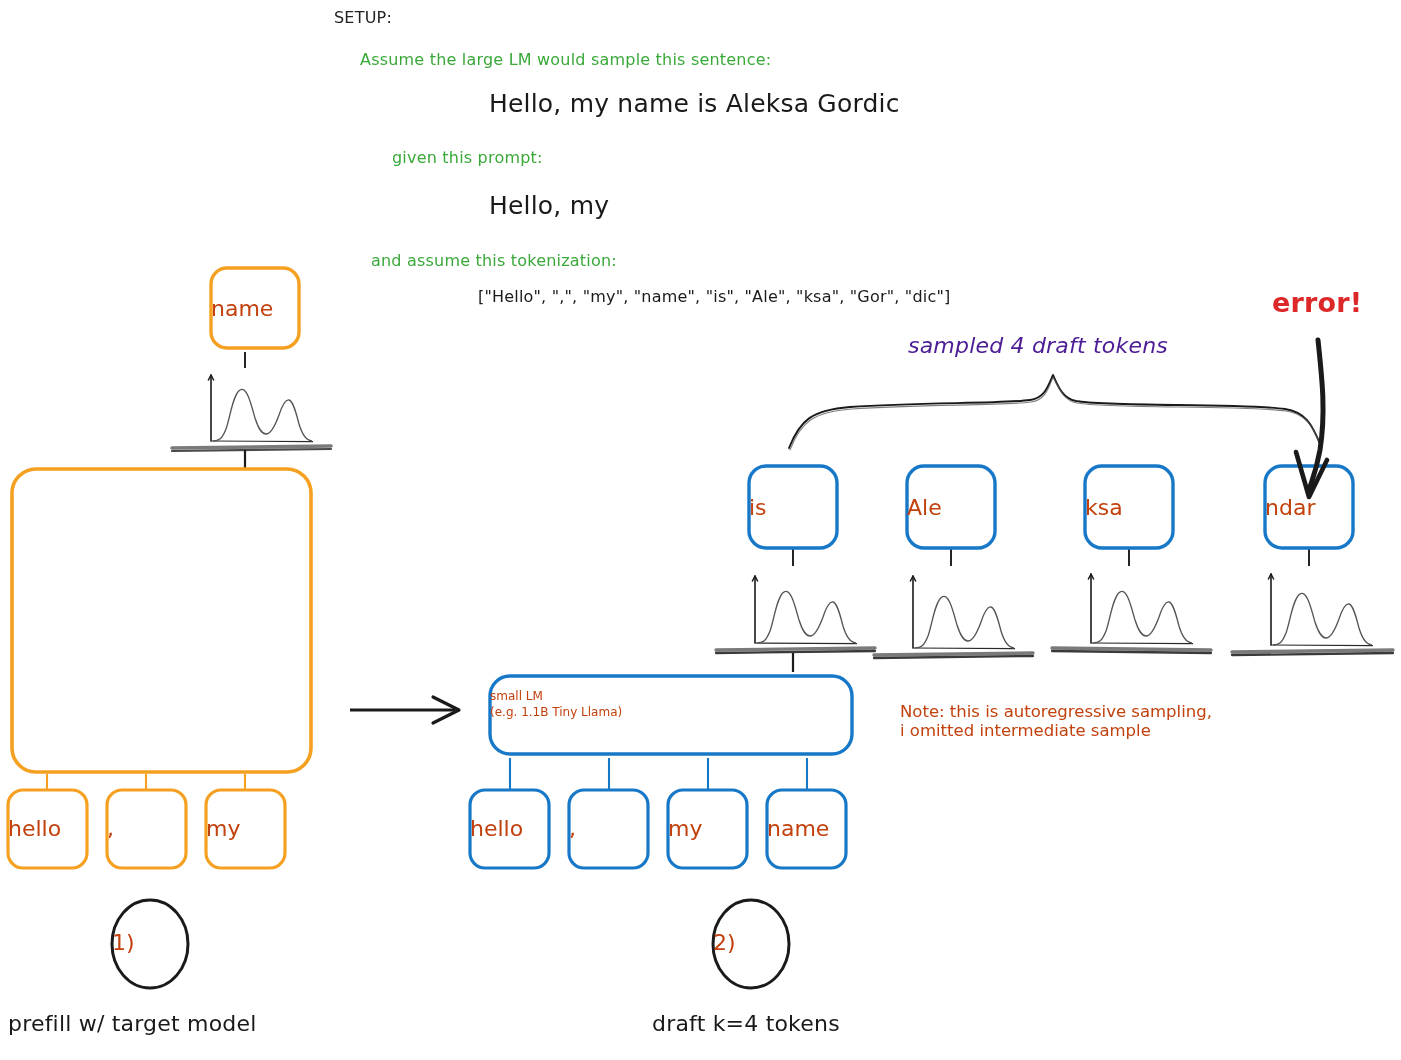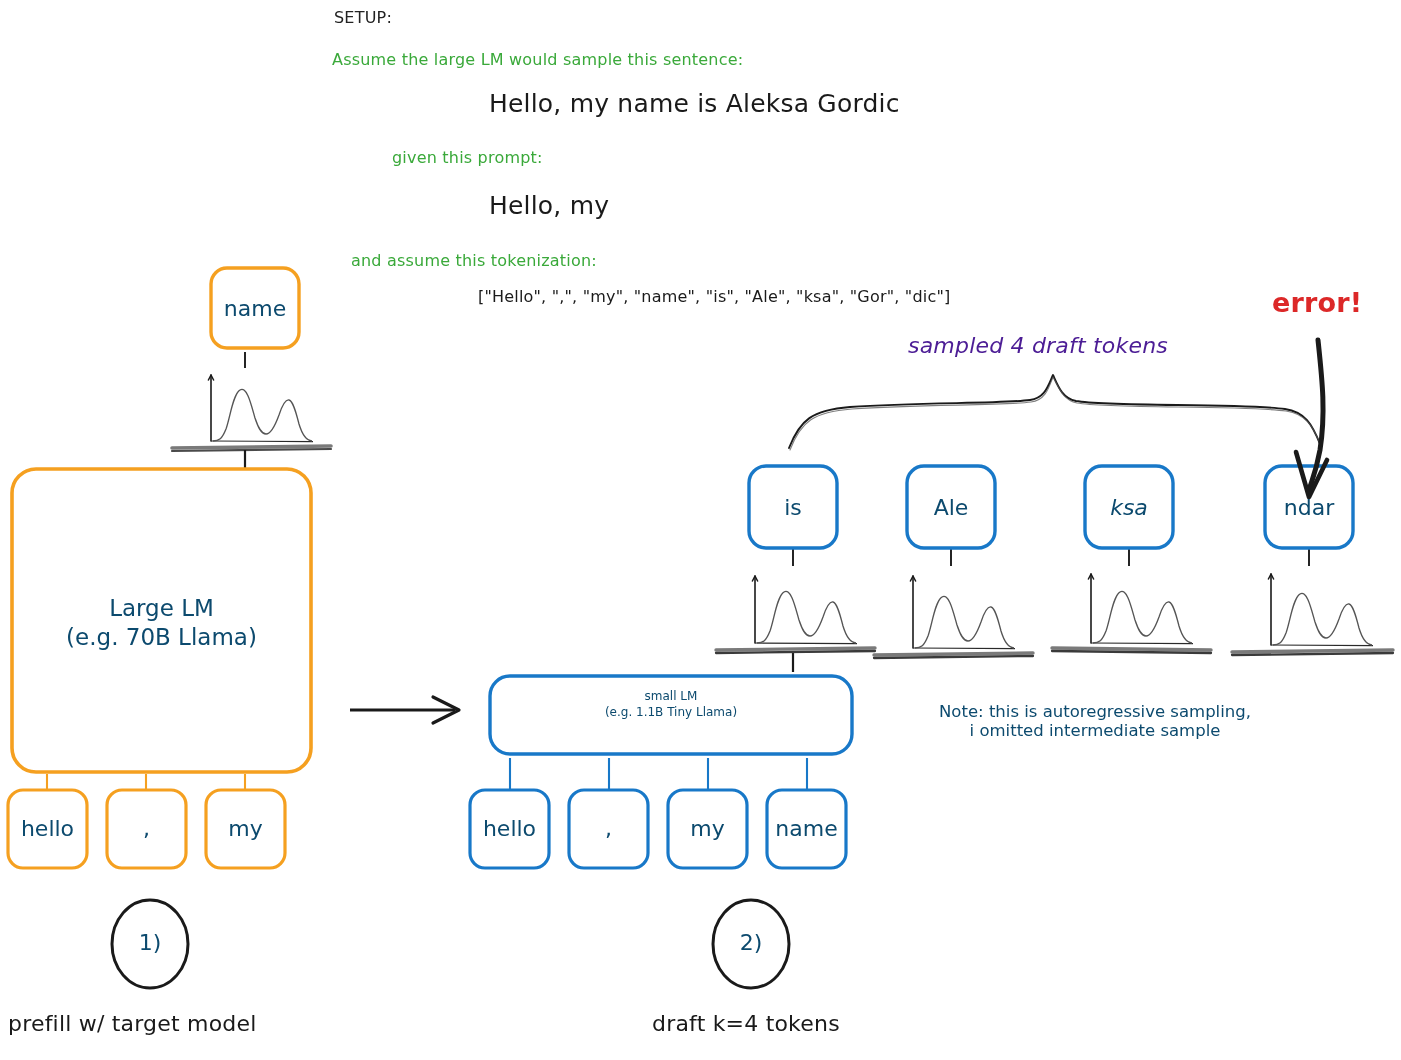--- a/index.html
+++ b/index.html
@@ -62,46 +62,46 @@
     color: #4c1d95;
     font-style: italic;
   }
   .error-lbl {
     font-size: 27px;
     color: #DC2828;
     font-weight: 600;
   }
   .box-label {
     position: absolute;
-    text-align: center;
+    text-align: left;
     white-space: pre;
-    color: #0c4a6e;
+    color: #c2410c;
   }
   .bigmodel-lbl { font-size: 23px; line-height: 1.28; }
   .smallmodel-lbl { font-size: 12px; line-height: 1.3; }
   .token-lbl { font-size: 22px; }
   .step-lbl { font-size: 22px; }
   .bottom-cap { font-size: 22px; color: #1a1a1a; }
 </style>
 </head>
 <body>
 
 <div id="canvas">
 
   <div class="txt handwrite setup-head" style="left:334px; top:9px;">SETUP:</div>
 
-  <div class="txt handwrite green" style="left:332px; top:51px;">Assume the large LM would sample this sentence:</div>
+  <div class="txt handwrite green" style="left:360px; top:51px;">Assume the large LM would sample this sentence:</div>
 
   <div class="txt handwrite blackbig" style="left:489px; top:90px;">Hello, my name is Aleksa Gordic</div>
 
   <div class="txt handwrite green" style="left:348px; top:149px;margin-left:44px;">given this prompt:</div>
 
   <div class="txt handwrite blackbig" style="left:489px; top:192px;">Hello, my</div>
 
-  <div class="txt handwrite green" style="left:351px; top:252px;text-align:center;">and assume this tokenization:</div>
+  <div class="txt handwrite green" style="left:371px; top:252px;text-align:center;">and assume this tokenization:</div>
 
   <div class="txt handwrite tokenlist" style="left:478px; top:288px;">["Hello", ",", "my", "name", "is", "Ale", "ksa", "Gor", "dic"]</div>
 
   <svg class="layer" viewBox="0 0 1401 1060">
     <defs>
       <marker id="arrHeadSm" markerWidth="8" markerHeight="8" refX="4.2" refY="4" orient="auto">
         <path d="M0.6,0.9 L5.2,4 L0.6,7.1" fill="none" stroke-width="1.5" stroke-linecap="round" stroke-linejoin="round"></path>
       </marker>
     </defs>
 
@@ -232,40 +232,39 @@
     <g>
       <path d="M1318,340 C1322,378 1326,412 1320,450 C1316,472 1312,480 1309,490" fill="none" stroke="#1a1a1a" stroke-width="5" stroke-linecap="round"></path>
       <path d="M1296,452 L1309,497 L1327,460" fill="none" stroke="#1a1a1a" stroke-width="4.6" stroke-linecap="round" stroke-linejoin="round"></path>
     </g>
 
     <ellipse cx="751" cy="944" rx="38" ry="44" fill="#ffffff" stroke="#1a1a1a" stroke-width="3"></ellipse>
   </svg>
 
   <div class="box-label token-lbl" style="left:211px; top:296px; width:88px;">name</div>
 
-  <div class="box-label bigmodel-lbl" style="left:12px; top:594px; width:299px;"><span>Large LM</span><br><span>(e.g. 70B Llama)</span></div>
 
   <div class="box-label token-lbl" style="left:8px; top:816px; width:79px;">hello</div>
   <div class="box-label token-lbl" style="left:107px; top:816px; width:79px;">,</div>
   <div class="box-label token-lbl" style="left:206px; top:816px; width:79px;">my</div>
 
   <div class="box-label step-lbl" style="left:112px; top:930px; width:76px;">1)</div>
 
   <div class="txt handwrite bottom-cap" style="left:8px; top:1012px;">prefill w/ target model</div>
 
   <div class="box-label smallmodel-lbl" style="left:490px; top:689px; width:362px;"><span>small LM</span><br><span>(e.g. 1.1B Tiny Llama)</span></div>
 
   <div class="box-label token-lbl" style="left:470px; top:816px; width:79px;">hello</div>
   <div class="box-label token-lbl" style="left:569px; top:816px; width:79px;">,</div>
   <div class="box-label token-lbl" style="left:668px; top:816px; width:79px;">my</div>
   <div class="box-label token-lbl" style="left:767px; top:816px; width:79px;">name</div>
 
   <div class="box-label token-lbl" style="left:749px; top:495px; width:88px;">is</div>
   <div class="box-label token-lbl" style="left:907px; top:495px; width:88px;">Ale</div>
-  <div class="box-label token-lbl" style="left:1085px; top:495px; width:88px;font-style:italic;">ksa</div>
+  <div class="box-label token-lbl" style="left:1085px; top:495px; width:88px;">ksa</div>
   <div class="box-label token-lbl" style="left:1265px; top:495px; width:88px;">ndar</div>
 
   <div class="txt handwrite label-brace" style="left:908px; top:334px;">sampled 4 draft tokens</div>
 
   <div class="txt handwrite error-lbl" style="left:1272px; top:288px;">error!</div>
 
   <div class="box-label label-note" style="left:900px; top:702px; width:390px;"><span>Note: this is autoregressive sampling,</span><br><span>i omitted intermediate sample</span></div>
 
   <div class="box-label step-lbl" style="left:713px; top:930px; width:76px;">2)</div>
 

